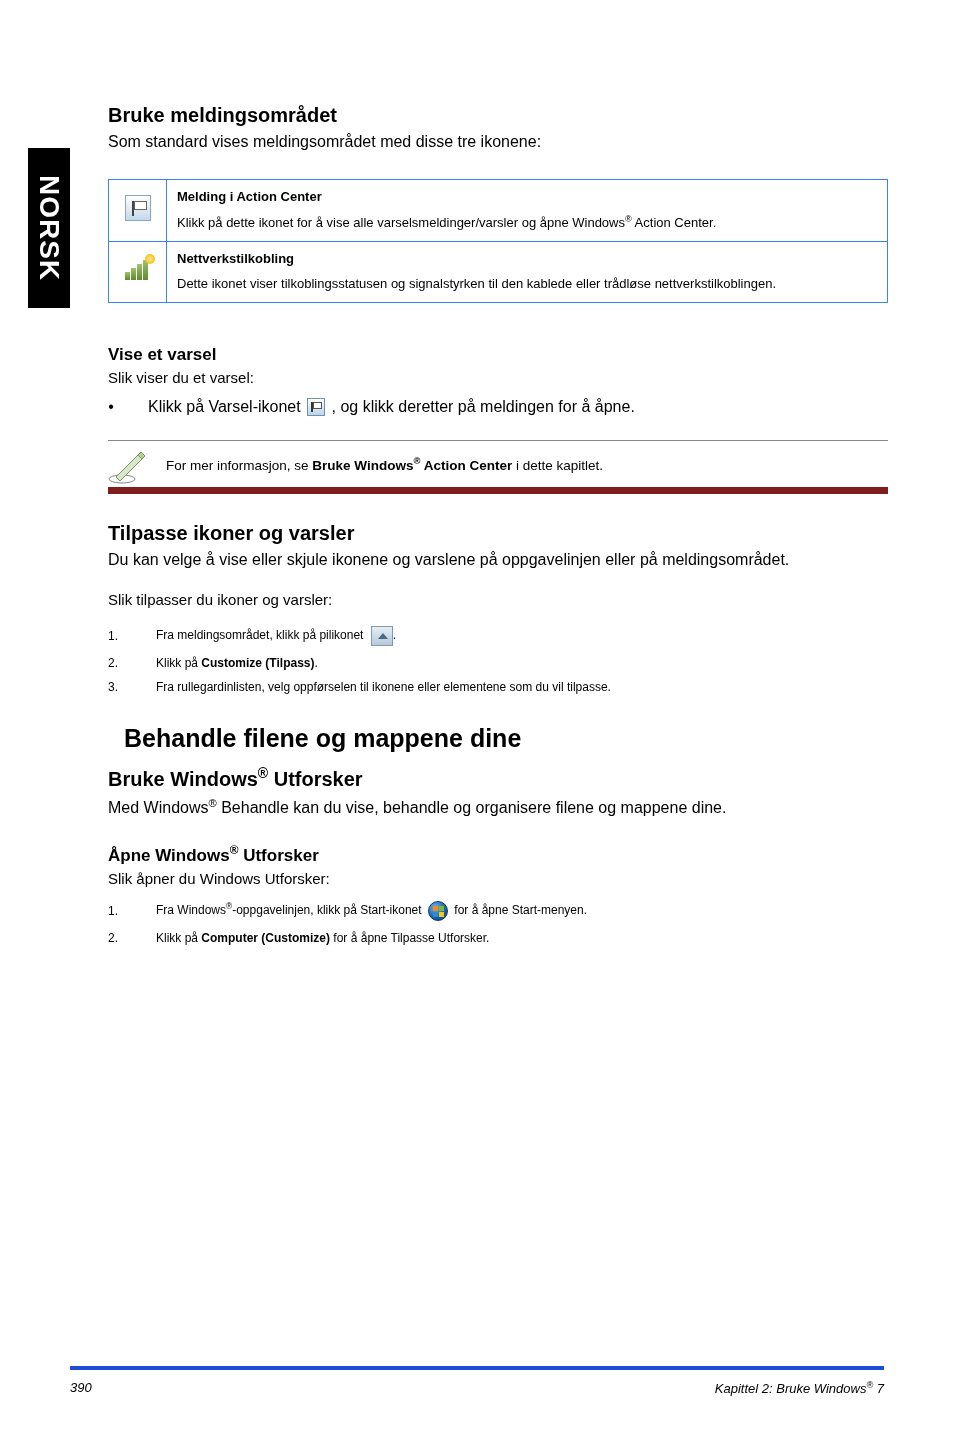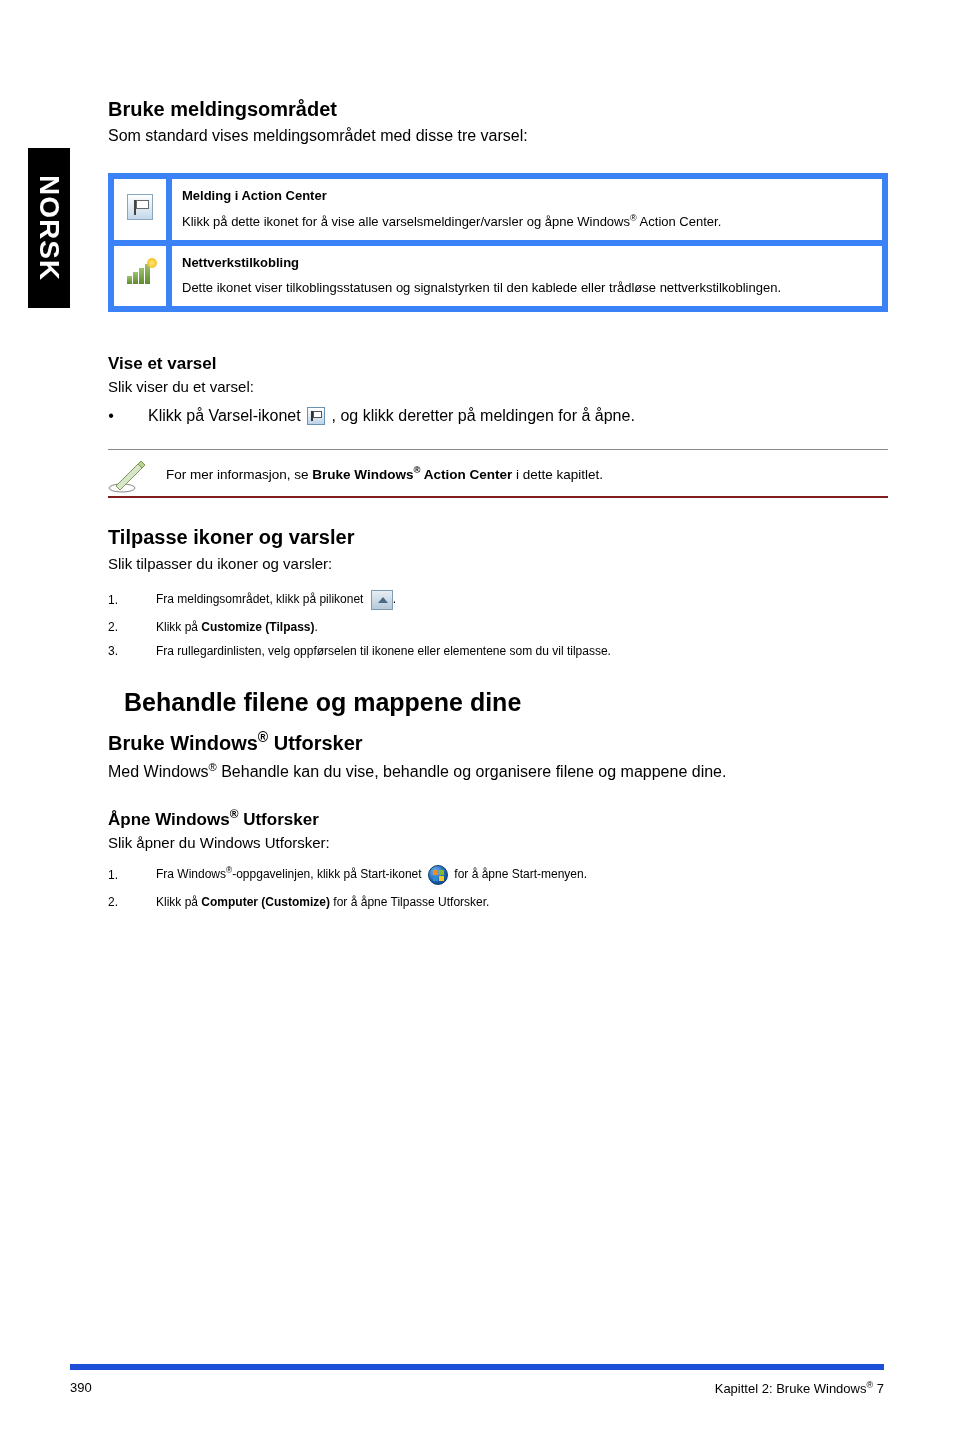--- a/index.html
+++ b/index.html
@@ -27,40 +27,40 @@
     color: #fff;
     font-weight: bold;
     font-size: 28px;
     font-family: Arial, sans-serif;
     letter-spacing: 1px;
     white-space: nowrap;
   }
   .content {
     position: absolute;
     left: 108px;
-    top: 98px;
+    top: 104px;
     width: 780px;
   }
   h2.section {
     font-size: 20px;
     font-weight: bold;
     margin-bottom: 6px;
   }
   p.lead {
     font-size: 16px;
     margin-bottom: 28px;
   }
   table.icons {
     width: 100%;
     border-collapse: collapse;
     border: 1px solid #2a6fb0;
     margin-bottom: 42px;
   }
   table.icons td {
-    border: 6px solid #3b82f6;
+    border: 1px solid #3b82f6;
     vertical-align: middle;
     padding: 8px 10px;
     font-size: 13px;
     line-height: 1.45;
   }
   table.icons td.iconcell {
     width: 58px;
     text-align: center;
     padding: 8px 6px;
   }
@@ -105,21 +105,21 @@
   .net-icon span:nth-child(2){left:6px;height:12px;}
   .net-icon span:nth-child(3){left:12px;height:16px;}
   .net-icon span:nth-child(4){left:18px;height:20px;}
   .net-icon .sun{position:absolute;right:-4px;top:-4px;width:10px;height:10px;border-radius:50%;background:radial-gradient(#ffe680,#f2b200);}
   .vol-icon{width:26px;height:22px;display:inline-block;background:linear-gradient(#eee,#bbb);border:1px solid #888;border-radius:3px;position:relative;}
   .vol-icon::before{content:"";position:absolute;left:4px;top:6px;width:6px;height:8px;background:#555;}
   .vol-icon::after{content:"";position:absolute;left:10px;top:3px;width:0;height:0;border-top:7px solid transparent;border-bottom:7px solid transparent;border-left:7px solid #555;}
 
   .note-row {
     border-top: 1px solid #888;
-    border-bottom: 2px solid #7f1d1d;
+    border-bottom: 7px solid #7f1d1d;
     padding: 14px 0 14px 58px;
     position: relative;
     font-size: 13.5px;
     margin-bottom: 28px;
   }
   .note-row .pen {
     position: absolute; left: 0; top: 8px;
     width: 40px; height: 36px;
   }
   h2.big-head { font-size: 25px; font-weight: bold; margin: 30px 0 12px 16px; }
@@ -146,41 +146,42 @@
       linear-gradient(#f28c1a,#f28c1a) 0 0/5px 5px no-repeat,
       linear-gradient(#7fba2a,#7fba2a) 6px 0/5px 5px no-repeat,
       linear-gradient(#2a8dd4,#2a8dd4) 0 6px/5px 5px no-repeat,
       linear-gradient(#f2c91a,#f2c91a) 6px 6px/5px 5px no-repeat;
   }
   .footer {
     position: absolute;
     bottom: 42px;
     left: 70px;
     right: 70px;
-    border-top: 6px solid #1d4ed8;
+    border-top: 4px solid #1d4ed8;
     padding-top: 10px;
     font-size: 13px;
     display:flex;
     justify-content: space-between;
+    font-style: italic;
   }
   .mt-10{}
   .mt-18{margin-top:18px;}
   .bold{font-weight:bold;}
 </style>
 </head>
 <body>
 
 <div class="side-tab">
   <span>NORSK</span>
 </div>
 
 <div class="content">
 
   <h2 class="section">Bruke meldingsområdet</h2>
-  <p class="lead">Som standard vises meldingsområdet med disse tre varsel:</p>
+  <p class="lead">Som standard vises meldingsområdet med disse tre ikonene:</p>
 
   <table class="icons">
     <tbody>
         <tr>
       <td class="iconcell">
         <span class="big-flag"></span>
       </td>
       <td>
         <span class="row-title">Melding i Action Center</span>
         <span>Klikk på dette ikonet for å vise alle varselsmeldinger/varsler og åpne Windows</span><span class="sup">®</span><span> Action Center.</span>
@@ -212,20 +213,21 @@
   <div class="note-row">
     <svg class="pen" viewBox="0 0 40 36">
       <ellipse cx="14" cy="30" rx="13" ry="4" fill="none" stroke="#888" stroke-width="1"></ellipse>
       <path d="M8 28 L30 6 L34 10 L12 32 Z" fill="#d9e6c9" stroke="#7a9a56" stroke-width="1"></path>
       <path d="M30 6 L34 10 L37 7 L33 3 Z" fill="#b8d18f" stroke="#7a9a56" stroke-width="1"></path>
     </svg>
     <span>For mer informasjon, se </span><span class="bold">Bruke Windows</span><span class="bold sup">®</span><span class="bold"> Action Center</span><span> i dette kapitlet.</span>
   </div>
 
   <h2 class="section">Tilpasse ikoner og varsler</h2>
+  <p class="lead" style="margin-bottom:22px;">Du kan velge å vise eller skjule ikonene og varslene på oppgavelinjen eller på meldingsområdet.</p>
   <h4 class="subsub mt-10">Slik tilpasser du ikoner og varsler:</h4>
 
   <ol class="steps mt-18">
     <li>
       <span>
         <span>Fra meldingsområdet, klikk på pilikonet </span>
         <span class="arrow-icon"></span><span>.</span>
       </span>
     </li>
     <li>

